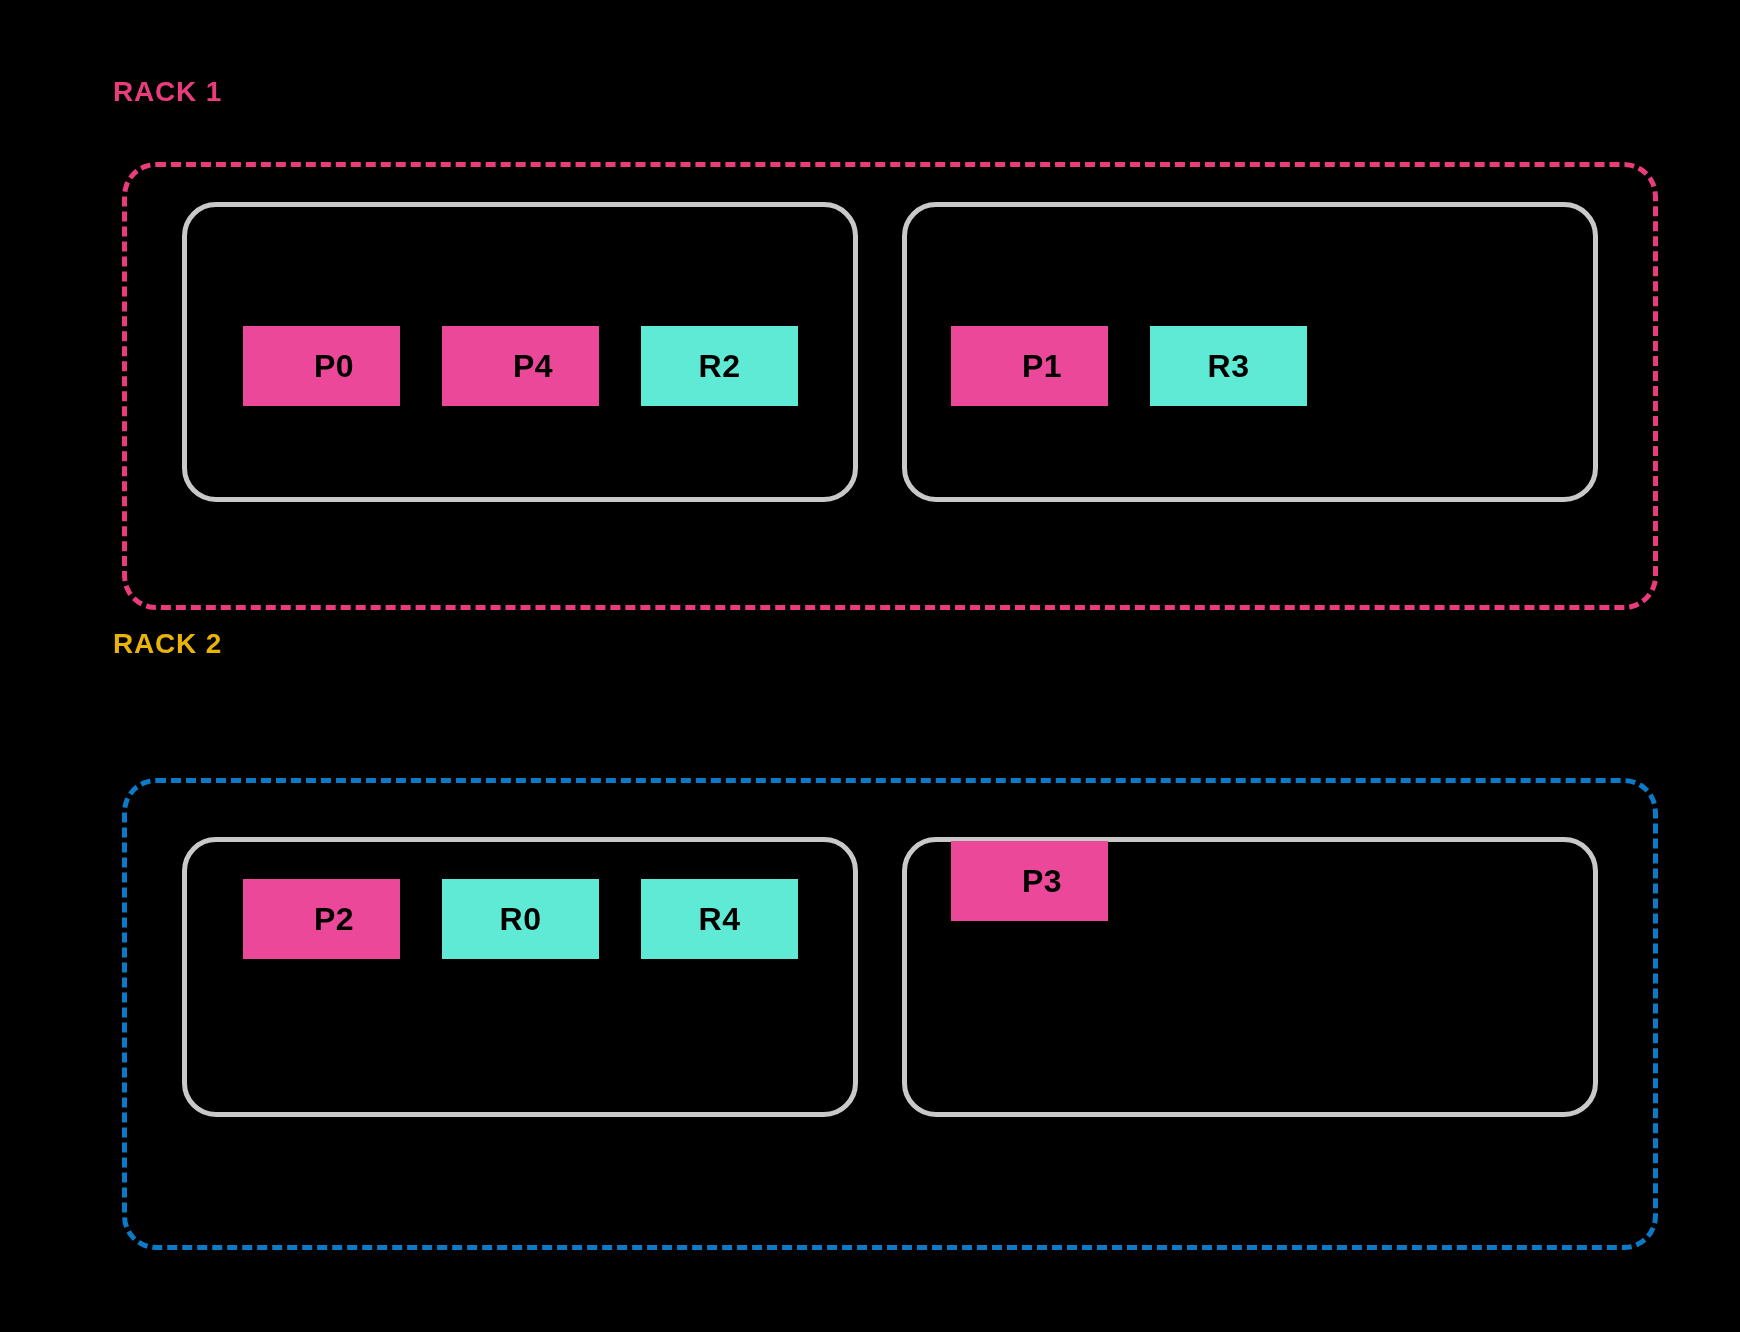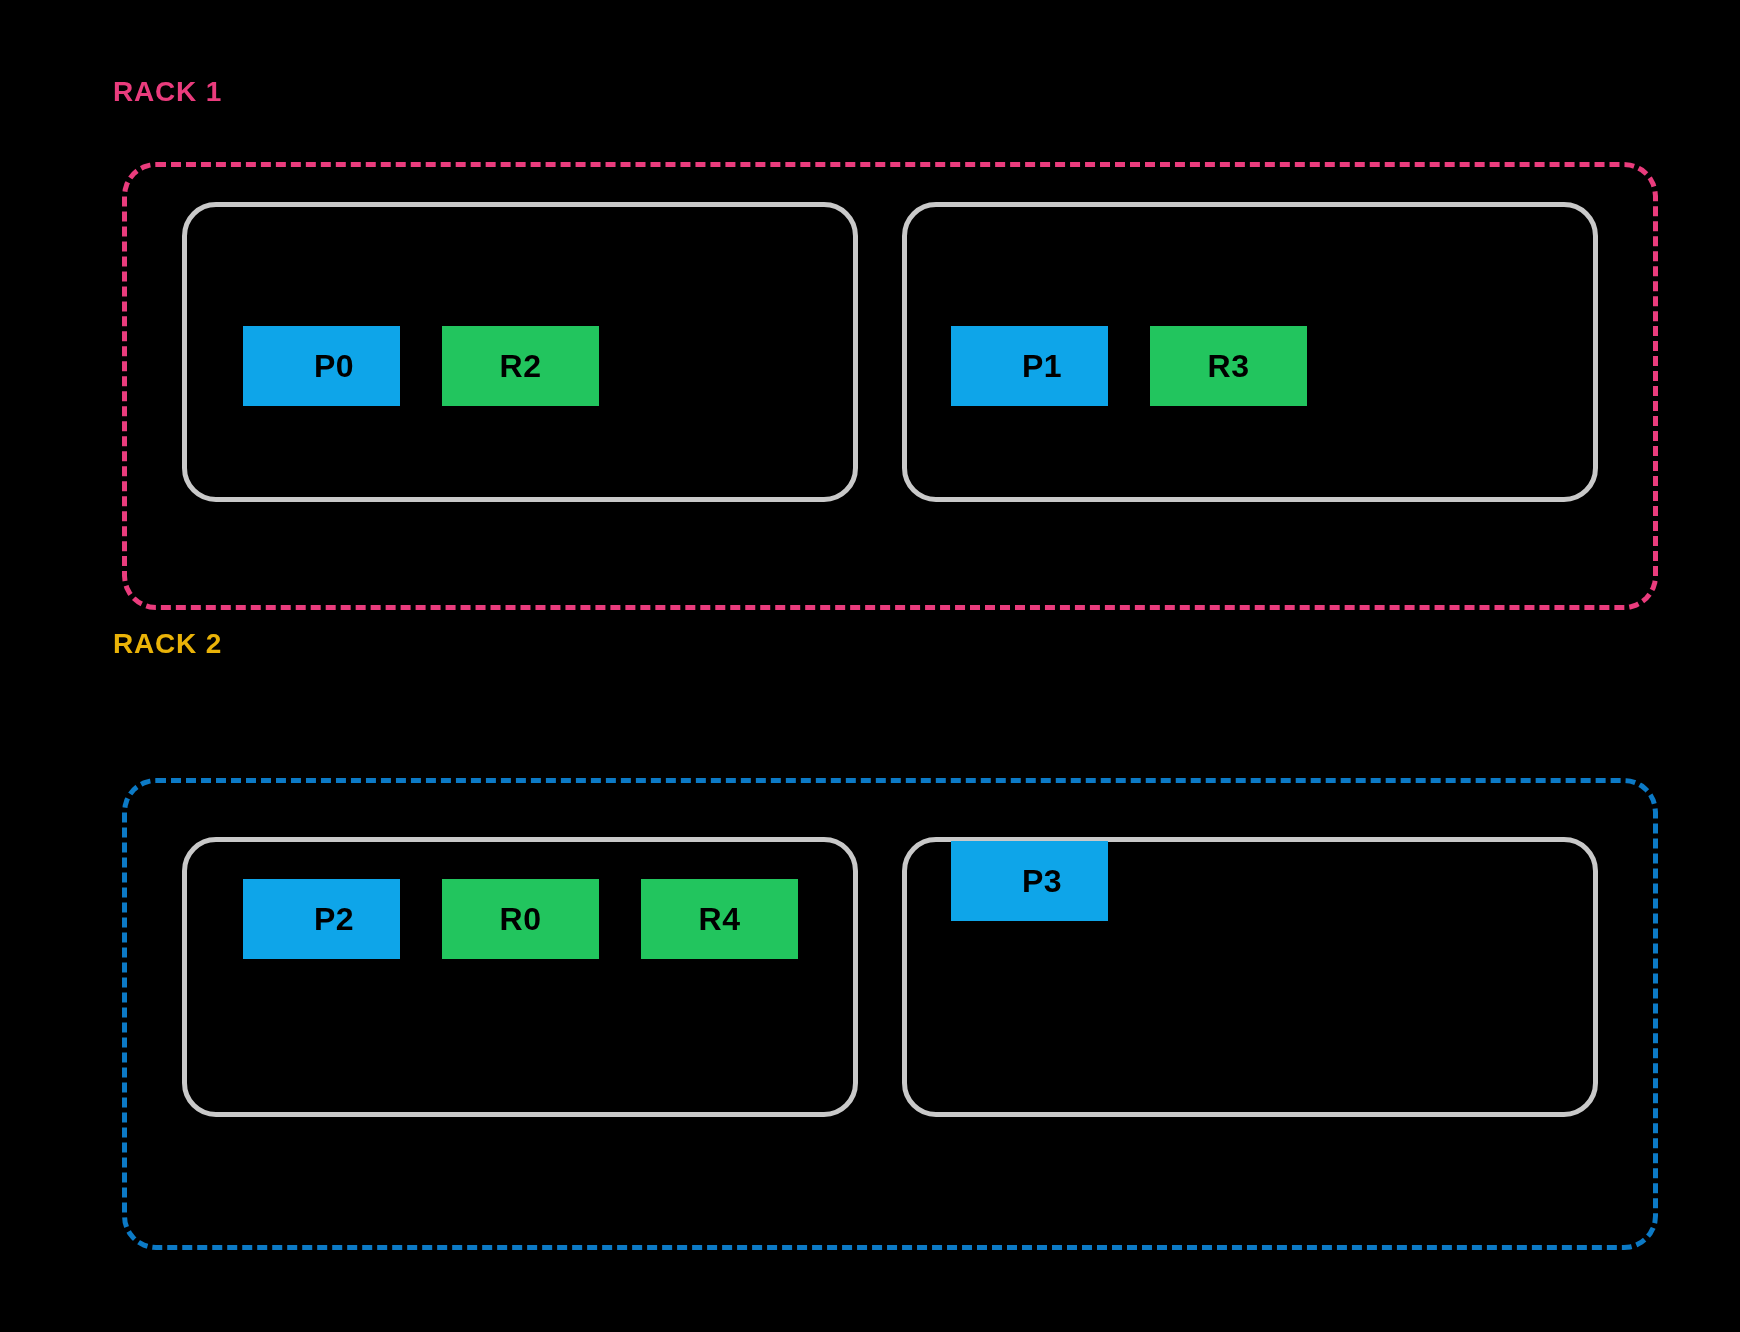--- a/index.html
+++ b/index.html
@@ -69,37 +69,38 @@
     font-size: 32px;
     font-weight: 700;
     color: #000000;
     letter-spacing: 0.5px;
     box-sizing: border-box;
     flex: 0 0 auto;
   }
   .chip + .chip {
     margin-left: 42px;
   }
-  .chip.primary  { background: #0ea5e9; padding-left: 25px; }
-  .chip.replica  { background: #22c55e; margin-left: 42px; }
+  .chip.primary  { background: #ec4899; padding-left: 25px; }
+  .chip.replica  { background: #5eead4; margin-left: 42px; }
 </style>
 </head>
 <body>
 
 <div class="canvas">
 
   <div class="rack">
 
     <div class="rack-label" style="left:113px; top:78px; color:#ea3c7d;">RACK 1</div>
 
     <div class="rack-box" style="left:122px; top:162px; width:1536px; height:448px; border-color:#ea3c7d;"></div>
 
     <div class="node" style="left:182px; top:202px; width:676px; height:300px;"></div>
     <div class="chips" style="left:243px; top:326px;">
       <div class="chip primary">P0</div>
+      <div class="chip primary">P4</div>
       <div class="chip replica">R2</div>
     </div>
 
     <div class="node" style="left:902px; top:202px; width:696px; height:300px;"></div>
     <div class="chips" style="left:951px; top:326px;justify-content:center;">
       <div class="chip primary">P1</div>
       <div class="chip replica">R3</div>
     </div>
 
   </div>

